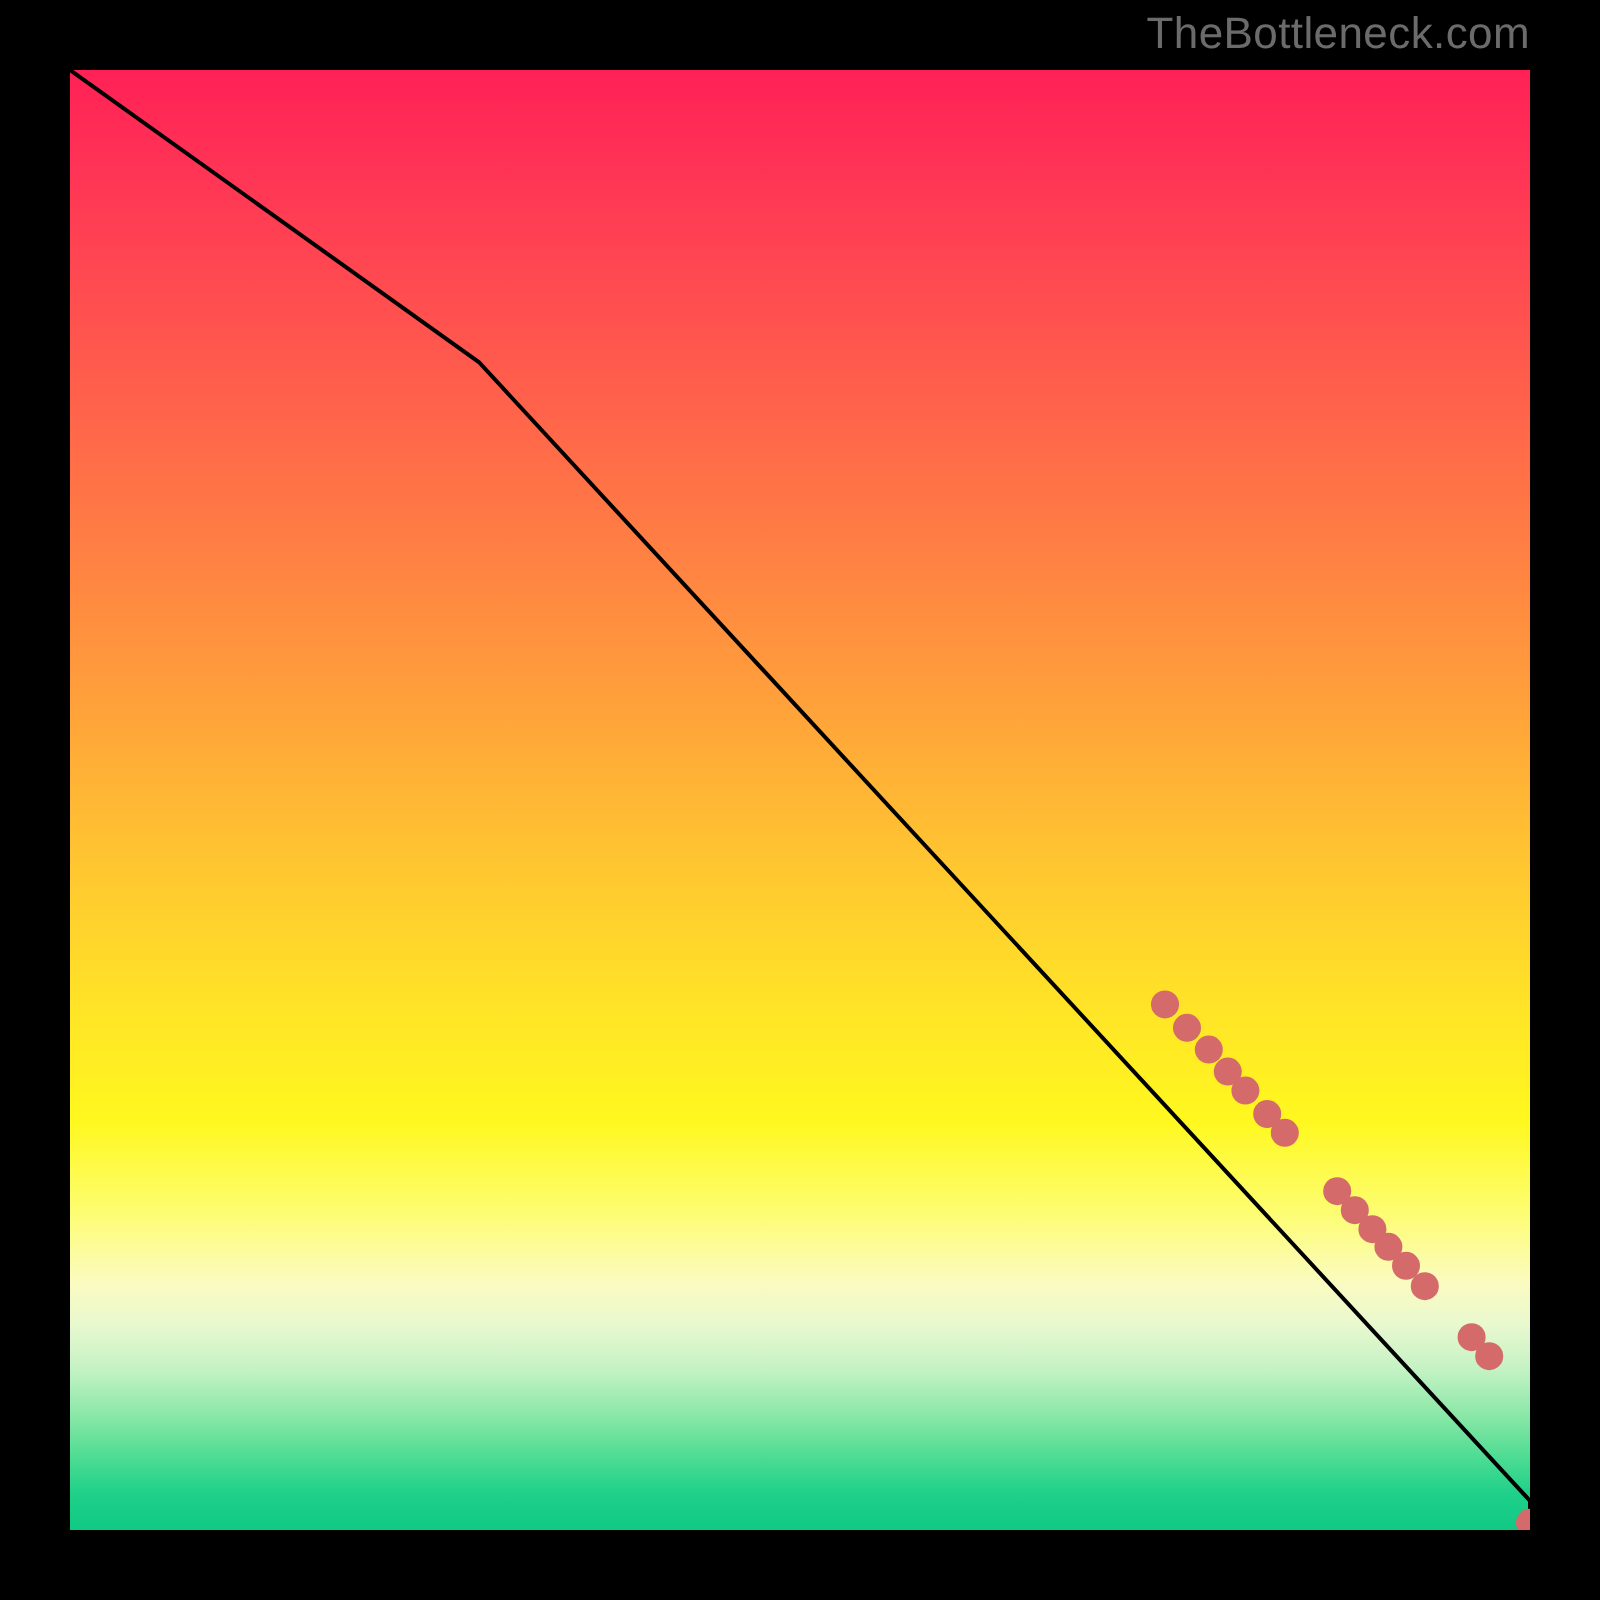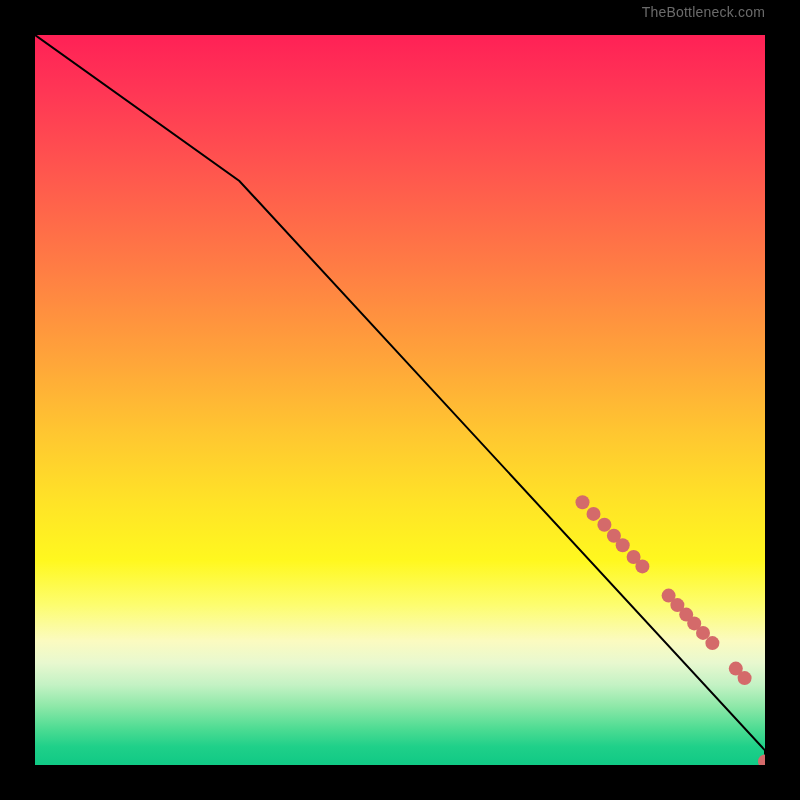--- a/index.html
+++ b/index.html
@@ -42,21 +42,21 @@
       #4edc93 95%,
       #1fd089 97.5%,
       #10c985 100%
     );
   }
   .watermark {
     position: absolute;
     top: 4px;
     right: 35px;
     color: #6b6b6b;
-    font-size: 14px;
+    font-size: 22px;
     font-weight: 500;
     letter-spacing: 0.2px;
   }
   svg.overlay {
     position: absolute;
     left: 0;
     top: 0;
     width: 730px;
     height: 730px;
   }

